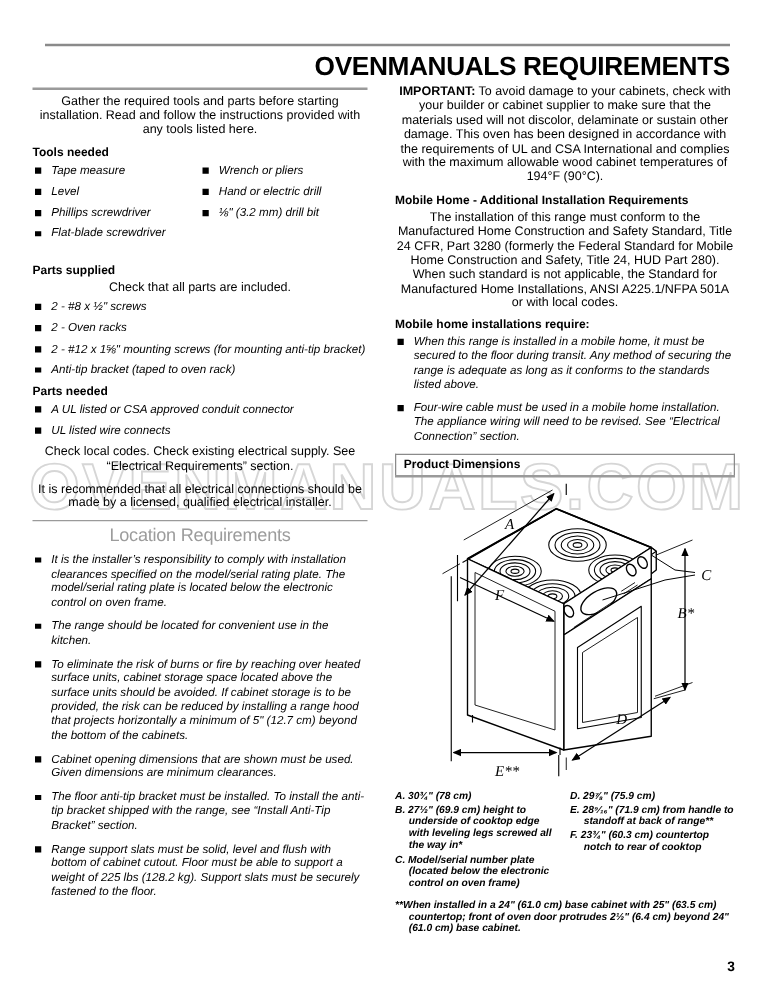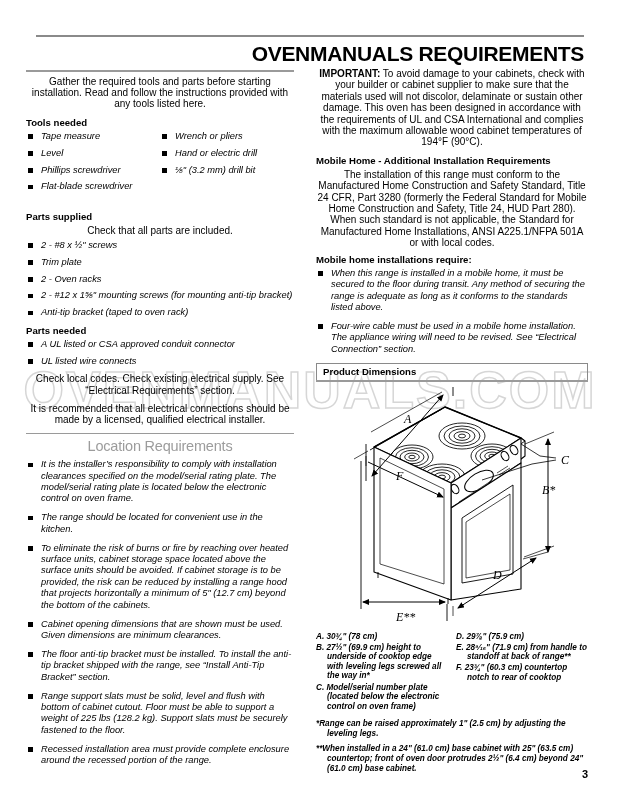--- a/index.html
+++ b/index.html
@@ -228,21 +228,20 @@
           <li>Wrench or pliers</li>
           <li>Hand or electric drill</li>
           <li>⅛" (3.2 mm) drill bit</li>
         </ul>
       </div>
 
       <h4 class="sub">Parts supplied</h4>
       <p class="body tight">Check that all parts are included.</p>
       <ul class="bul">
         <li>2 - #8 x ½" screws</li>
-        <li>Trim plate</li>
         <li>2 - Oven racks</li>
         <li>2 - #12 x 1⅝" mounting screws (for mounting anti-tip bracket)</li>
         <li>Anti-tip bracket (taped to oven rack)</li>
       </ul>
 
       <h4 class="sub nogap">Parts needed</h4>
       <ul class="bul">
         <li>A UL listed or CSA approved conduit connector</li>
         <li>UL listed wire connects</li>
       </ul>
@@ -256,21 +255,20 @@
       <div class="sect-title">Location Requirements</div>
 
 
       <ul class="bul loose">
         <li>It is the installer’s responsibility to comply with installation clearances specified on the model/serial rating plate. The model/serial rating plate is located below the electronic control on oven frame.</li>
         <li>The range should be located for convenient use in the kitchen.</li>
         <li>To eliminate the risk of burns or fire by reaching over heated surface units, cabinet storage space located above the surface units should be avoided. If cabinet storage is to be provided, the risk can be reduced by installing a range hood that projects horizontally a minimum of 5" (12.7 cm) beyond the bottom of the cabinets.</li>
         <li>Cabinet opening dimensions that are shown must be used. Given dimensions are minimum clearances.</li>
         <li>The floor anti-tip bracket must be installed. To install the anti-tip bracket shipped with the range, see “Install Anti-Tip Bracket” section.</li>
         <li>Range support slats must be solid, level and flush with bottom of cabinet cutout. Floor must be able to support a weight of 225 lbs (128.2 kg). Support slats must be securely fastened to the floor.</li>
-        <li>Recessed installation area must provide complete enclosure around the recessed portion of the range.</li>
 
       </ul>
     </div>
 
   </div>
 
   <div class="col col-right">
 
     <p class="body">
       <span class="b">IMPORTANT:</span><span> To avoid damage to your cabinets, check with your builder or cabinet supplier to make sure that the materials used will not discolor, delaminate or sustain other damage. This oven has been designed in accordance with the requirements of UL and CSA International and complies with the maximum allowable wood cabinet temperatures of 194°F (90°C).</span>
@@ -403,21 +401,20 @@
           <div class="legend-item">B. 27½" (69.9 cm) height to underside of cooktop edge with leveling legs screwed all the way in*</div>
           <div class="legend-item">C. Model/serial number plate (located below the electronic control on oven frame)</div>
         </div>
         <div class="legend-col">
           <div class="legend-item">D. 29⅞" (75.9 cm)</div>
           <div class="legend-item">E. 28⁹⁄₁₆" (71.9 cm) from handle to standoff at back of range**</div>
           <div class="legend-item">F. 23¾" (60.3 cm) countertop notch to rear of cooktop</div>
         </div>
       </div>
 
-      <div class="foot">*Range can be raised approximately 1" (2.5 cm) by adjusting the leveling legs.</div>
       <div class="foot">**When installed in a 24" (61.0 cm) base cabinet with 25" (63.5 cm) countertop; front of oven door protrudes 2½" (6.4 cm) beyond 24" (61.0 cm) base cabinet.</div>
     </div>
 
   </div>
 
   <div class="page-num">3</div>
 
 </div>
 
 </body></html>

